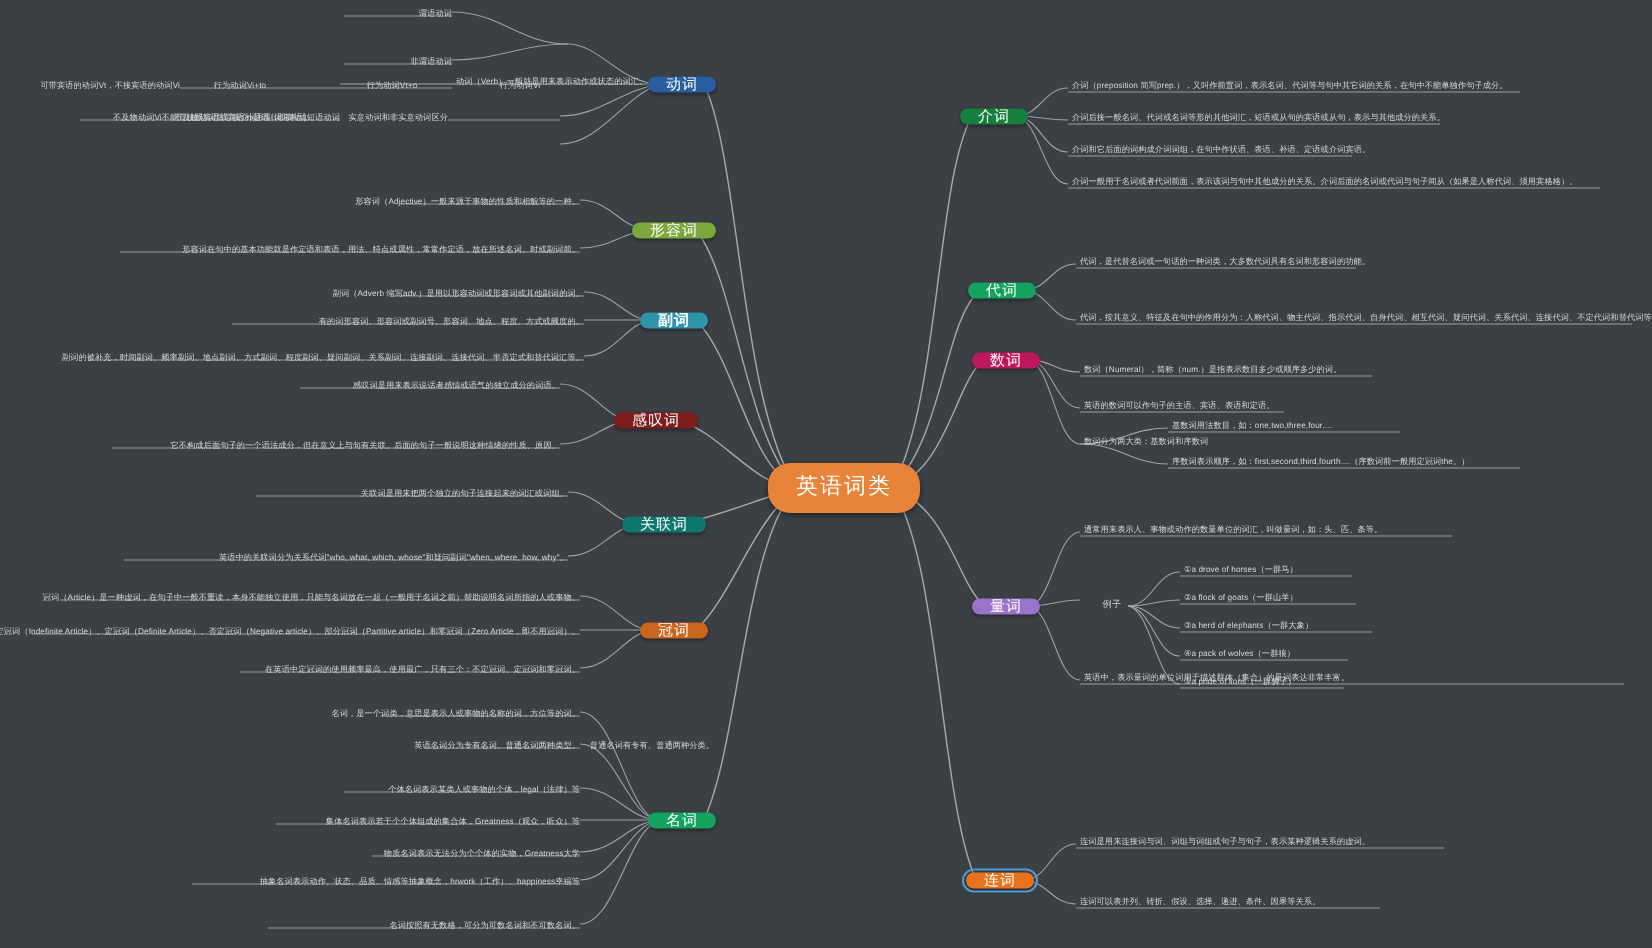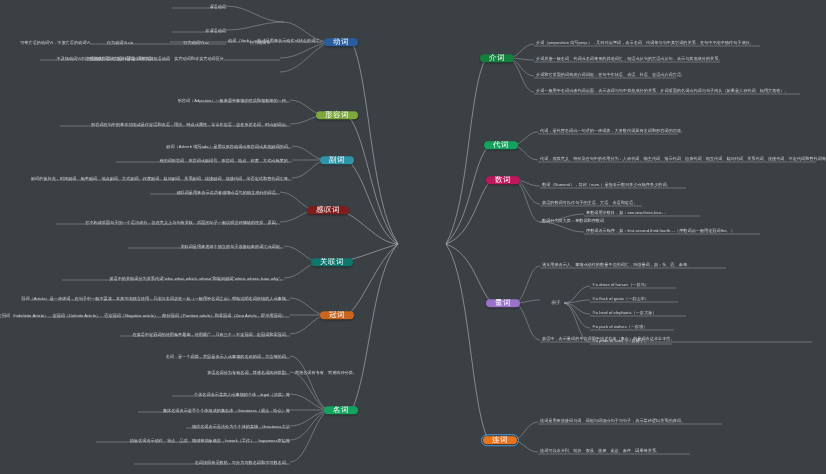--- a/index.html
+++ b/index.html
@@ -191,24 +191,25 @@
       <line x1="590" y1="302" x2="678" y2="302"></line>
       <line x1="590" y1="316" x2="686" y2="316"></line>
       <line x1="590" y1="330" x2="674" y2="330"></line>
       <line x1="590" y1="344" x2="672" y2="344"></line>
       <line x1="540" y1="342" x2="812" y2="342"></line>
       <line x1="538" y1="424" x2="722" y2="424"></line>
       <line x1="538" y1="454" x2="690" y2="454"></line>
     </g>
   </svg>
 
+  <div class="node root" style="left:422px; top:244px;">英语词类</div>
 
   <div class="node cat" style="left:341px; top:42px; background:#2a5d9e;">动词</div>
   <div class="node cat" style="left:337px; top:115px; background:#7aa83c;">形容词</div>
-  <div class="node cat" style="left:337px; top:160px; background:#2f94a8;">副词</div>
+  <div class="node cat" style="left:337px; top:160px; background:#2f94a8;font-weight:bold;">副词</div>
   <div class="node cat" style="left:328px; top:210px; background:#7f1d1d;">感叹词</div>
   <div class="node cat" style="left:332px; top:262px; background:#0f766e;">关联词</div>
   <div class="node cat" style="left:337px; top:315px; background:#c9651c;">冠词</div>
   <div class="node cat" style="left:341px; top:410px; background:#14a35e;">名词</div>
 
   <div class="node cat" style="left:497px; top:58px; background:#15803d;">介词</div>
   <div class="node cat" style="left:501px; top:145px; background:#14a35e;">代词</div>
   <div class="node cat" style="left:503px; top:180px; background:#be185d;">数词</div>
   <div class="node cat" style="left:503px; top:303px; background:#9b72c9;">量词</div>
   <div class="node cat selected" style="left:500px; top:440px; background:#e8731c;">连词</div>

